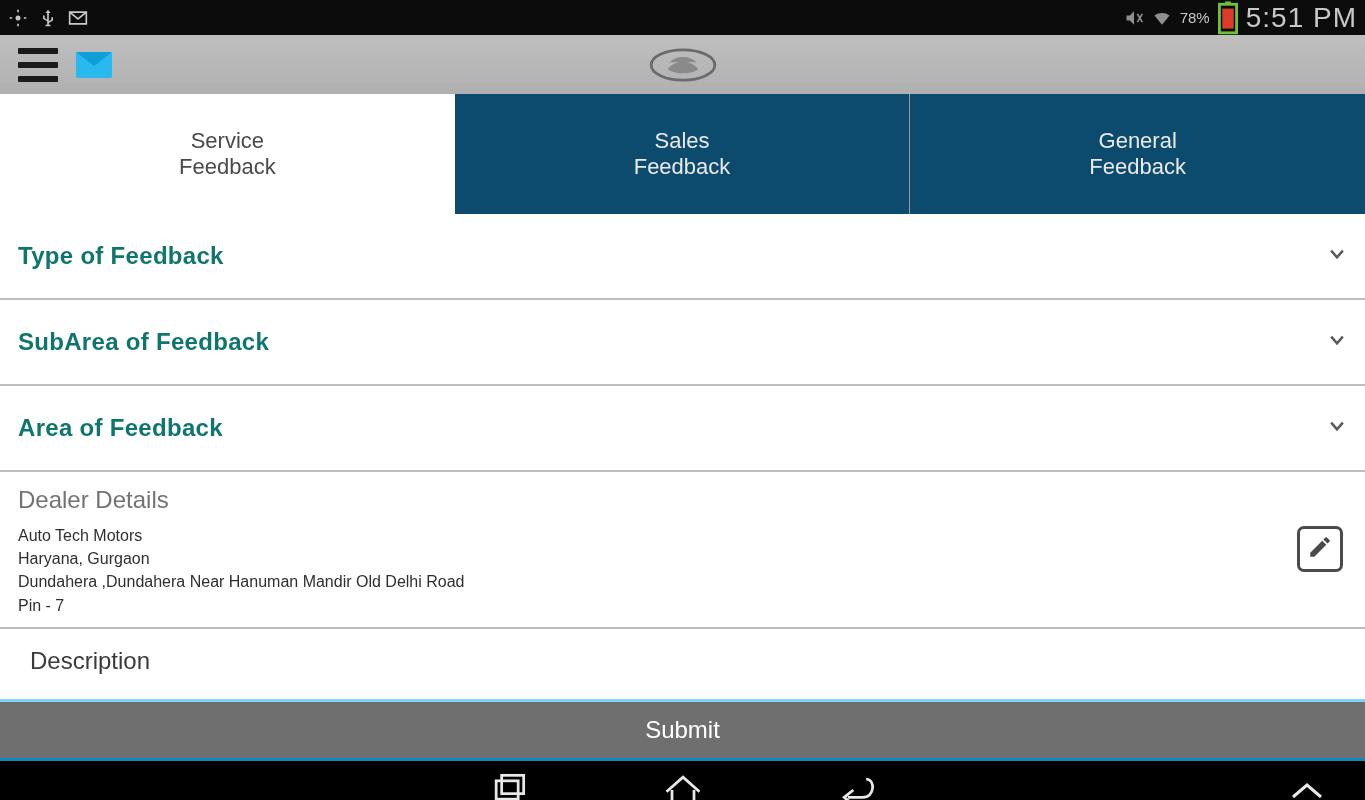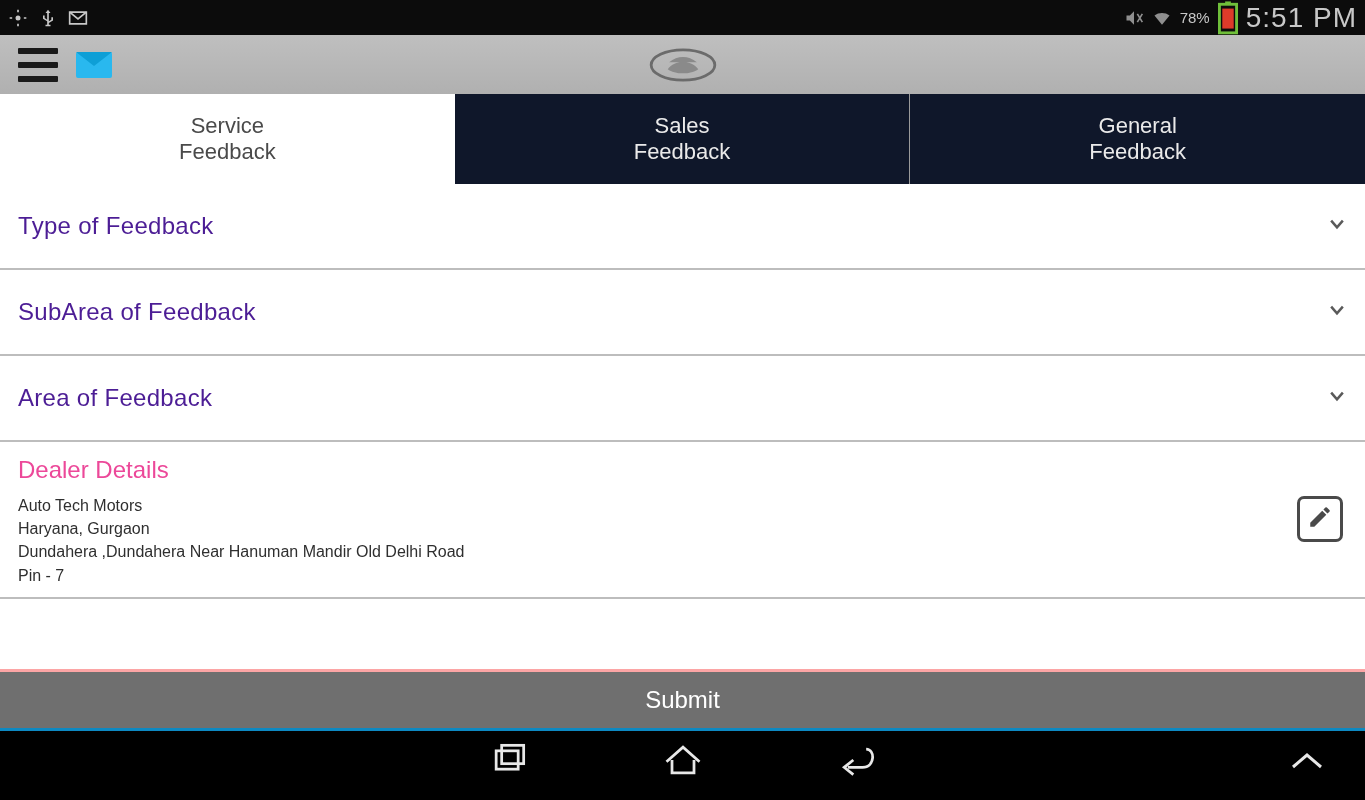--- a/index.html
+++ b/index.html
@@ -12,41 +12,41 @@
   .status-icon { width: 20px; height: 20px; display: inline-flex; align-items: center; justify-content: center; }
 
   .toolbar { height: 59px; background: linear-gradient(#bfbfbf,#b0b0b0); display: flex; align-items: center; padding: 0 18px; position: relative; }
   .hamburger { width: 40px; height: 34px; display: flex; flex-direction: column; justify-content: space-between; cursor: pointer; }
   .hamburger span { height: 6px; background: #1a1a1a; border-radius: 1px; }
   .mail-icon { margin-left: 18px; width: 36px; height: 26px; background: #29b8ef; position: relative; border-radius: 2px; cursor: pointer; }
   .mail-icon::before { content: ""; position: absolute; left: 0; top: 0; width: 0; height: 0; border-left: 18px solid transparent; border-right: 18px solid transparent; border-top: 14px solid #0e9fd6; }
   .brand-logo { position: absolute; left: 50%; top: 50%; transform: translate(-50%, -50%); }
   .brand-logo svg { display: block; }
 
-  .tabs { display: flex; height: 90px; }
+  .tabs { display: flex; height: 120px; }
   .tab { flex: 1; display: flex; align-items: center; justify-content: center; text-align: center; font-size: 22px; line-height: 1.2; cursor: pointer; }
   .tab.active { background: #ffffff; color: #4a4a4a; }
-  .tab.inactive { background: #0f172a; color: #eaeaea; border-right: 1px solid #9a9a9a; }
+  .tab.inactive { background: #0c4a6e; color: #eaeaea; border-right: 1px solid #9a9a9a; }
   .tab.inactive:last-child { border-right: none; }
 
   .content { background: #fff; height: calc(800px - 35px - 59px - 98px - 62px - 61px); overflow: hidden; }
   .dropdown-row { display: flex; align-items: center; justify-content: space-between; padding: 0 18px; height: 86px; border-bottom: 2px solid #bdbdbd; cursor: pointer; }
-  .dropdown-row .label { font-size: 24px; font-weight: 400; color: #4c1d95; letter-spacing: 0.3px; }
+  .dropdown-row .label { font-size: 24px; font-weight: 700; color: #0f766e; letter-spacing: 0.3px; }
   .chev-down svg { width: 20px; height: 20px; }
 
   .dealer-block { padding: 14px 18px 10px 18px; border-bottom: 2px solid #bdbdbd; position: relative; }
-  .dealer-title { font-size: 24px; color: #ec4899; margin-bottom: 10px; }
+  .dealer-title { font-size: 24px; color: #737373; margin-bottom: 10px; }
   .dealer-lines { font-size: 16px; color: #2f2f2f; line-height: 1.45; }
   .edit-btn { position: absolute; right: 22px; top: 54px; width: 46px; height: 46px; border: 3px solid #4a4a4a; border-radius: 7px; display: flex; align-items: center; justify-content: center; cursor: pointer; }
   .edit-btn svg { width: 26px; height: 26px; }
 
   .description-row { padding: 18px 30px 0 30px; }
   .description-row .label { font-size: 24px; color: #3a3a3a; }
 
-  .submit-bar { height: 62px; background: #6f6f6f; color: #fff; display: flex; align-items: center; justify-content: center; font-size: 24px; border-top: 3px solid #fca5a5; border-bottom: 3px solid #0d89c2; cursor: pointer; }
+  .submit-bar { height: 62px; background: #6f6f6f; color: #fff; display: flex; align-items: center; justify-content: center; font-size: 24px; border-top: 3px solid #7dd3fc; border-bottom: 3px solid #0d89c2; cursor: pointer; }
 
   .nav-bar { height: 61px; background: #000; display: flex; align-items: center; justify-content: center; gap: 130px; position: relative; }
   .nav-btn svg { width: 44px; height: 44px; }
   .nav-caret { position: absolute; right: 40px; }
   .nav-caret svg { width: 36px; height: 22px; }
 </style>
 </head>
 <body>
 
 <div class="status-bar">
@@ -159,20 +159,24 @@
     </div>
     <div class="edit-btn">
       <span>
         <svg viewBox="0 0 24 24" fill="#4a4a4a">
             <path d="M3 17.25V21h3.75L17.81 9.94l-3.75-3.75L3 17.25zM20.71 7.04a1 1 0 0 0 0-1.41l-2.34-2.34a1 1 0 0 0-1.41 0l-1.83 1.83 3.75 3.75 1.83-1.83z"></path>
           </svg>
       </span>
     </div>
   </div>
 
+  <div class="description-row">
+    <div class="label">Description</div>
+
+  </div>
 </div>
 
 <div class="submit-bar">
   <span>Submit</span>
 </div>
 
 <div class="nav-bar">
   <div class="nav-btn">
     <svg viewBox="0 0 48 48" fill="none" stroke="#e8e8e8" stroke-width="3">
         <rect x="10" y="14" width="24" height="20"></rect>

